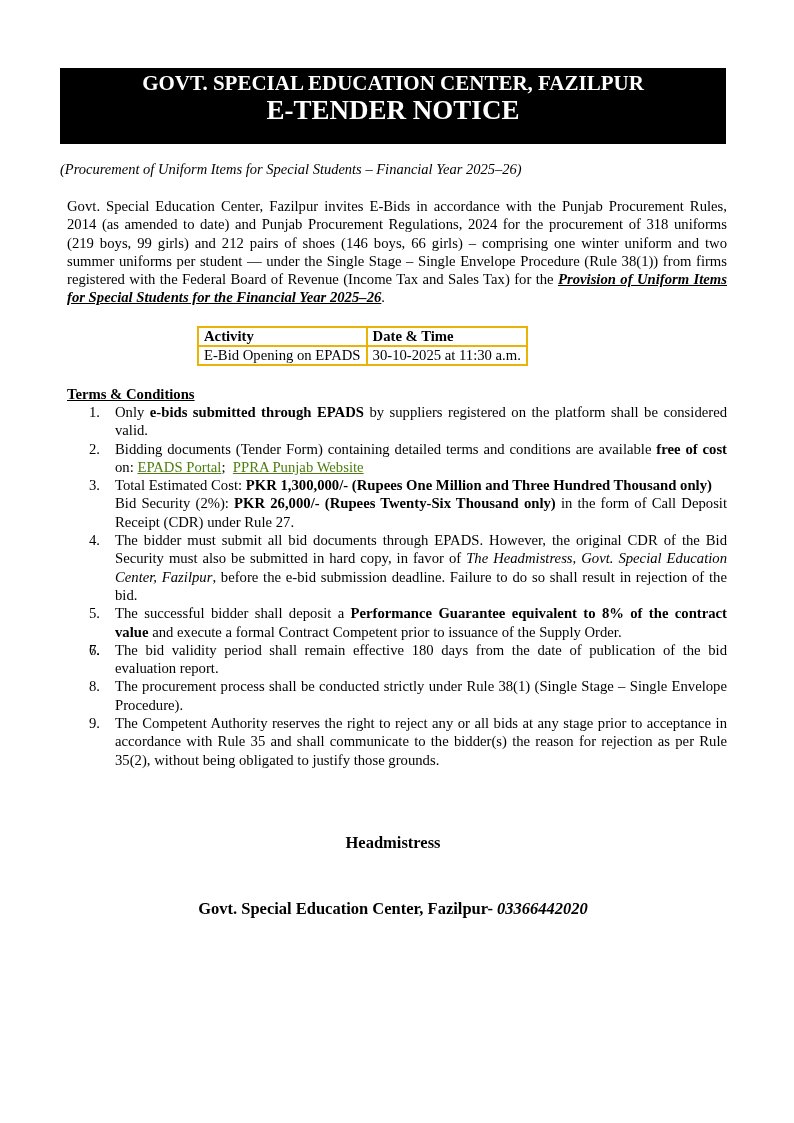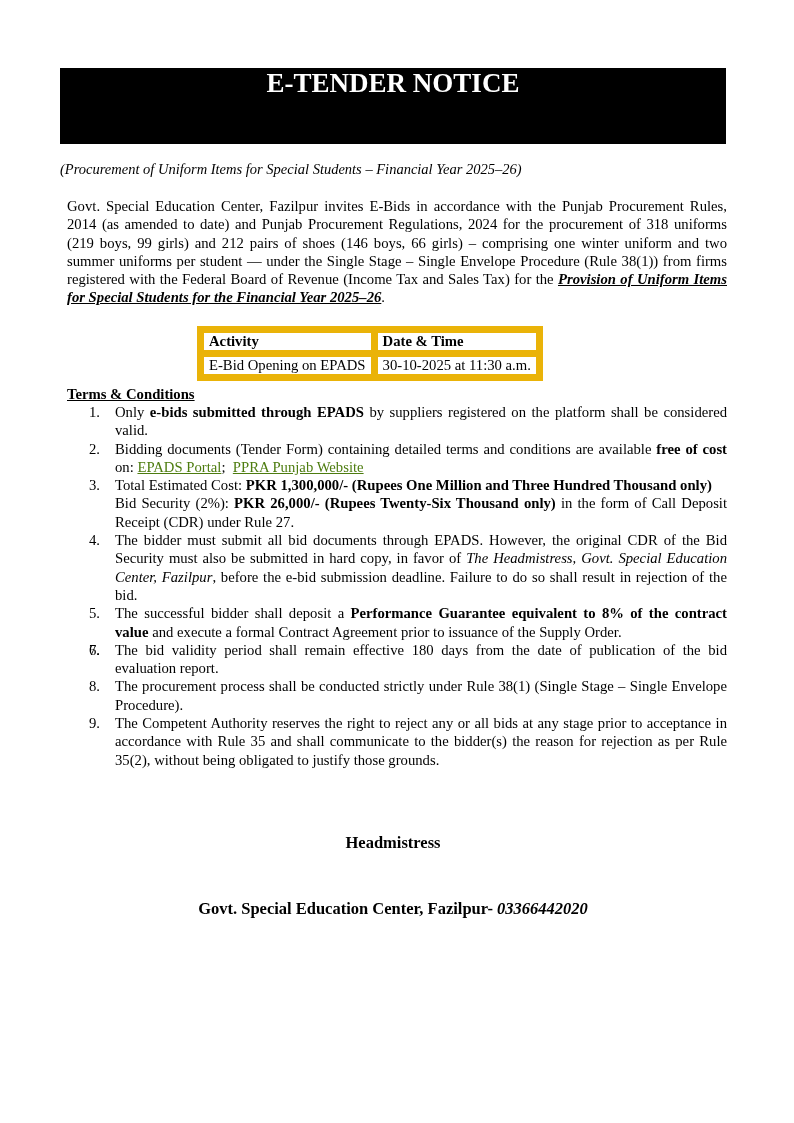--- a/index.html
+++ b/index.html
@@ -9,40 +9,41 @@
             background: #000; color: #fff; text-align: center; }
   .banner .l1 { font-weight: bold; font-size: 21px; margin-top: 3px; line-height: 24px; }
   .banner .l2 { font-weight: bold; font-size: 27px; line-height: 30px; }
   .subtitle { position: absolute; left: 60px; width: 666px; top: 160px; text-align: left;
               font-style: italic; font-size: 14.5px; line-height: 18px; }
   .intro { position: absolute; left: 67px; width: 660px; top: 197px; text-align: justify;
            font-size: 14.7px; line-height: 18.3px; }
   .intro .title-em { font-weight: bold; font-style: italic; text-decoration: underline; }
   table.sched { position: absolute; left: 197px; top: 326px; border-collapse: collapse;
                 font-size: 14.7px; line-height: 17px; }
-  table.sched td, table.sched th { border: 7px solid #eab308; padding: 0 5px; text-align: left; white-space: nowrap; }
+  table.sched td, table.sched th { border: 2px solid #eab308; padding: 0 5px; text-align: left; white-space: nowrap; }
   table.sched th { font-weight: bold; }
   .terms-h { position: absolute; left: 67px; top: 385px; font-weight: bold; font-size: 14.7px;
              text-decoration: underline; line-height: 18px; }
   ol.terms { position: absolute; left: 67px; top: 403px; width: 660px; margin: 0; padding: 0;
              list-style: none; font-size: 14.7px; line-height: 18.3px; }
   ol.terms li { position: relative; padding-left: 48px; text-align: justify; margin: 0; }
   ol.terms li .num { position: absolute; left: 22px; top: 0; }
   a.link { color: #4d7c0f; text-decoration: underline; }
   .b { font-weight: bold; }
   .i { font-style: italic; }
   .sig { position: absolute; left: 60px; width: 666px; text-align: center; font-weight: bold;
          font-size: 16.5px; line-height: 22px; }
   .sig.l1 { top: 832px; }
   .sig.l2 { top: 898px; }
 </style>
 </head>
 <body>
 
 <div class="banner">
+  <div class="l1">GOVT. SPECIAL EDUCATION CENTER, FAZILPUR</div>
   <div class="l2">E-TENDER NOTICE</div>
 </div>
 
 <div class="subtitle">(Procurement of Uniform Items for Special Students – Financial Year 2025–26)</div>
 
 <div class="intro"><span>Govt. Special Education Center, Fazilpur invites E-Bids in accordance with the Punjab Procurement Rules, 2014 (as amended to date) and Punjab Procurement Regulations, 2024 for the procurement of 318 uniforms (219 boys, 99 girls) and 212 pairs of shoes (146 boys, 66 girls) – comprising one winter uniform and two summer uniforms per student — under the Single Stage – Single Envelope Procedure (Rule 38(1)) from firms registered with the Federal Board of Revenue (Income Tax and Sales Tax) for the </span><span class="title-em">Provision of Uniform Items for Special Students for the Financial Year 2025–26</span><span>.</span></div>
 
 <table class="sched">
   <tbody>
       <tr>
@@ -65,21 +66,21 @@
   <li>
     <span class="num">2.</span><span>Bidding documents (Tender Form) containing detailed terms and conditions are available </span><span class="b">free of cost</span><span> on: </span><a class="link" href="#">EPADS Portal</a><span style="white-space:pre">;  </span><a class="link" href="#">PPRA Punjab Website</a>
   </li>
   <li>
     <span class="num">3.</span><span>Total Estimated Cost: </span><span class="b">PKR 1,300,000/- (Rupees One Million and Three Hundred Thousand only)</span><br><span>Bid Security (2%): </span><span class="b">PKR 26,000/- (Rupees Twenty-Six Thousand only)</span><span> in the form of Call Deposit Receipt (CDR) under Rule 27.</span>
   </li>
   <li>
     <span class="num">4.</span><span>The bidder must submit all bid documents through EPADS. However, the original CDR of the Bid Security must also be submitted in hard copy, in favor of </span><span class="i">The Headmistress, Govt. Special Education Center, Fazilpur</span><span>, before the e-bid submission deadline. Failure to do so shall result in rejection of the bid.</span>
   </li>
   <li>
-    <span class="num">5.</span><span>The successful bidder shall deposit a </span><span class="b">Performance Guarantee equivalent to 8% of the contract value</span><span> and execute a formal Contract Agreement prior to issuance of the Supply Order.</span>
+    <span class="num">5.</span><span>The successful bidder shall deposit a </span><span class="b">Performance Guarantee equivalent to 8% of the contract value</span><span> and execute a formal Contract Competent prior to issuance of the Supply Order.</span>
   </li>
   <li>
     <span class="num">6.</span>
   </li>
   <li>
     <span class="num">7.</span><span>The bid validity period shall remain effective 180 days from the date of publication of the bid evaluation report.</span>
   </li>
   <li>
     <span class="num">8.</span><span>The procurement process shall be conducted strictly under Rule 38(1) (Single Stage – Single Envelope Procedure).</span>
   </li>

